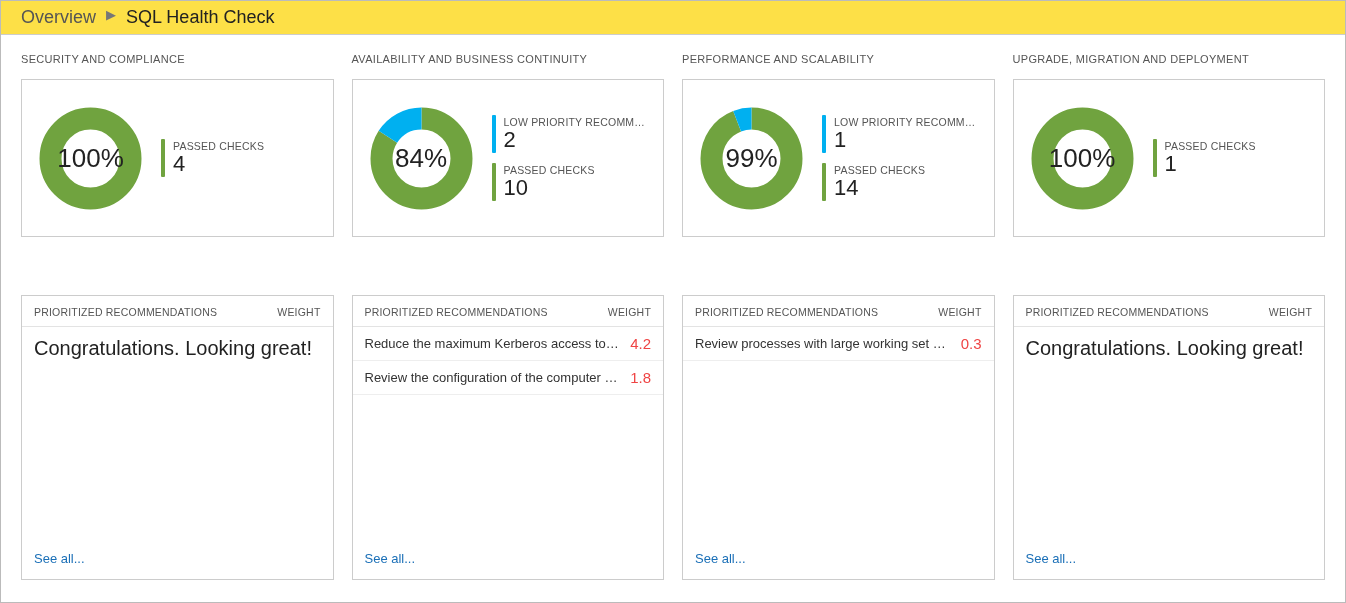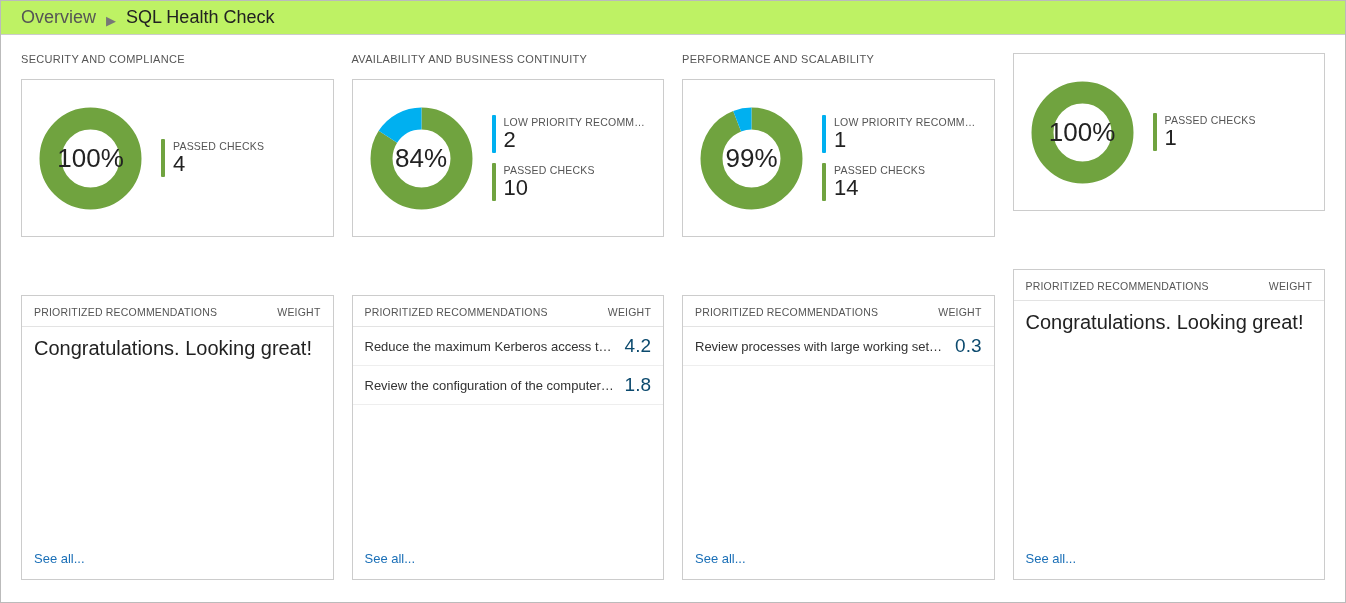--- a/index.html
+++ b/index.html
@@ -6,25 +6,25 @@
   html, body { height: 100%; }
   body {
     font-family: "Segoe UI", -apple-system, BlinkMacSystemFont, sans-serif;
     background: #fff;
     width: 1346px;
     height: 603px;
     border: 1px solid #bbb;
     overflow: hidden;
   }
   .header {
-    background: #bef264;
+    background: #fde047;
     border-bottom: 1px solid #ccc;
     padding: 6px 20px;
     display: flex;
-    align-items: flex-end;
+    align-items: flex-start;
     gap: 10px;
     font-size: 18px;
     color: #333;
     font-weight: 300;
   }
   .header .crumb-overview { color: #555; font-weight: 400; }
   .header .chevron { color: #777; font-size: 13px; }
   .header .page-title { color: #222; font-weight: 400; }
 
   .content {
@@ -152,22 +152,22 @@
     color: #333;
     gap: 10px;
   }
   .rec-row .rtext {
     white-space: nowrap;
     overflow: hidden;
     text-overflow: ellipsis;
     flex: 1;
   }
   .rec-row .rweight {
-    color: #0c4a6e;
-    font-size: 19px;
+    color: #ef4444;
+    font-size: 15px;
     flex-shrink: 0;
   }
   .rec-foot {
     padding: 10px 12px 12px 12px;
   }
   .see-all {
     font-size: 13px;
     color: #1a6fb7;
     text-decoration: none;
     cursor: pointer;
@@ -300,20 +300,21 @@
         <div class="rec-body">
           <div class="rec-row">
         <span class="rtext">Review processes with large working set sizes.</span>
         <span class="rweight">0.3</span>
           </div>
         </div>
         <div class="rec-foot"><a class="see-all">See all...</a></div>
       </div>
     </div>
     <div class="col">
+      <div class="col-header">UPGRADE, MIGRATION AND DEPLOYMENT</div>
       <div class="card chart-card">
         <div class="donut-wrap">
   <svg width="105" height="105" viewBox="0 0 105 105">
     <g transform="rotate(-90 52.5 52.5)">
       <circle cx="52.5" cy="52.5" r="40" fill="none" stroke="#70a33f" stroke-width="22" stroke-dasharray="251.32741228718345 251.32741228718345" stroke-dashoffset="0"></circle>
 
     </g>
   </svg>
           <div class="donut-label">100%</div>
         </div>

